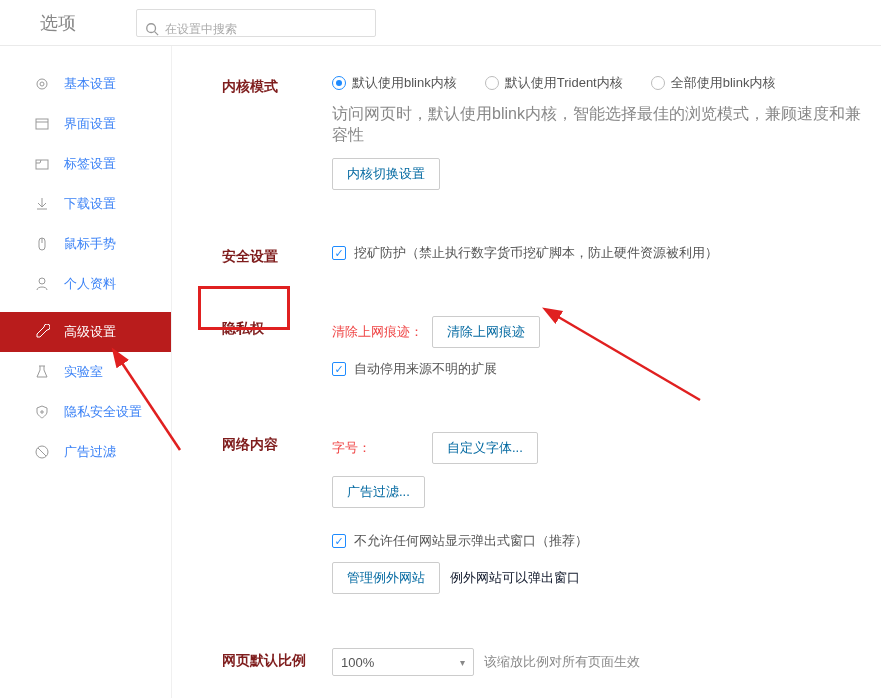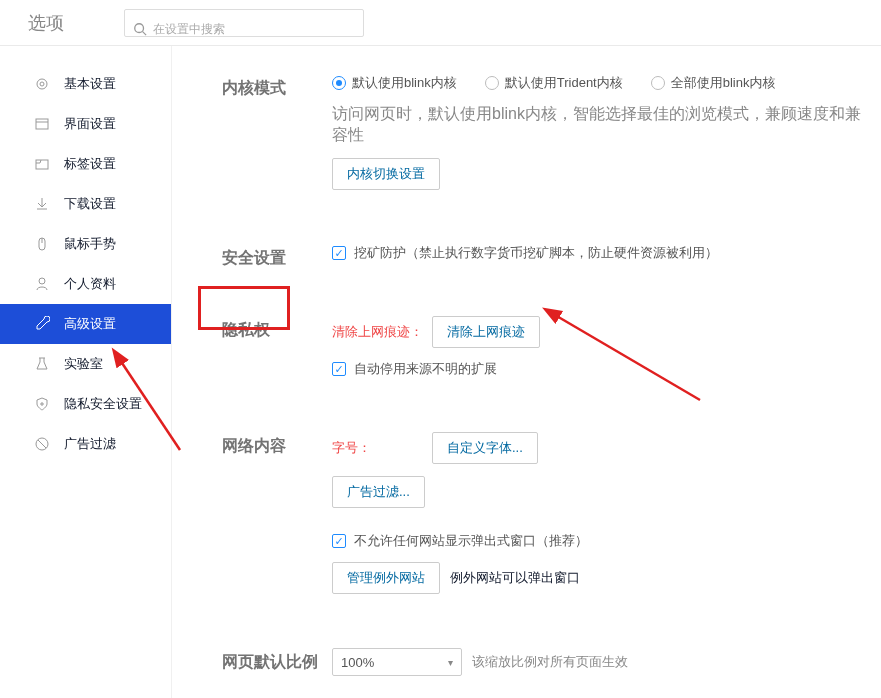--- a/index.html
+++ b/index.html
@@ -11,21 +11,21 @@
       width: 881px;
       height: 698px;
       overflow: hidden;
       position: relative;
     }
     .header {
       height: 46px;
       border-bottom: 1px solid #eaeaea;
       display: flex;
       align-items: center;
-      padding-left: 28px;
+      padding-left: 40px;
     }
     .page-title {
       font-size: 18px;
       color: #888;
       font-weight: normal;
       margin-right: 60px;
     }
     .search-wrap {
       display: flex;
       align-items: flex-end;
@@ -56,49 +56,50 @@
     .sidebar {
       width: 172px;
       border-right: 1px solid #f0f0f0;
       padding-top: 18px;
     }
     .sidebar-item {
       display: flex;
       align-items: center;
       height: 40px;
       padding-left: 34px;
-      color: #0f172a;
+      color: #3b82f6;
       cursor: pointer;
       font-size: 13px;
     }
     .sidebar-item.active {
-      background: #1d4ed8;
+      background: #b91c1c;
       color: #fff;
+      margin-top: 8px;
     }
     .sidebar-item .nav-icon {
       width: 16px; height: 16px;
       margin-right: 14px;
       flex-shrink: 0;
     }
     .sidebar-item.active .nav-icon { color: #fff; }
     .nav-icon { color: #999; }
     .content {
       flex: 1;
       padding: 28px 20px 0 50px;
       overflow-y: auto;
     }
     .section {
       display: flex;
       margin-bottom: 42px;
       align-items: flex-start;
     }
     .section-label {
       width: 110px;
-      font-size: 16px;
-      color: #737373;
+      font-size: 14px;
+      color: #7f1d1d;
       font-weight: bold;
       flex-shrink: 0;
       padding-top: 4px;
     }
     .section-body {
       flex: 1;
     }
     .row {
       display: flex;
       align-items: center;
@@ -163,21 +164,21 @@
       display: inline-block;
       min-width: 100px;
       color: #ef4444;
     }
     .select {
       display: inline-flex;
       align-items: center;
       justify-content: space-between;
       border: 1px solid #ccc;
       height: 28px;
-      width: 130px;
+      width: 142px;
       padding: 0 8px;
       font-size: 13px;
       color: #555;
       cursor: pointer;
       border-radius: 2px;
     }
     .select .chev {
       font-size: 10px;
       color: #888;
     }

